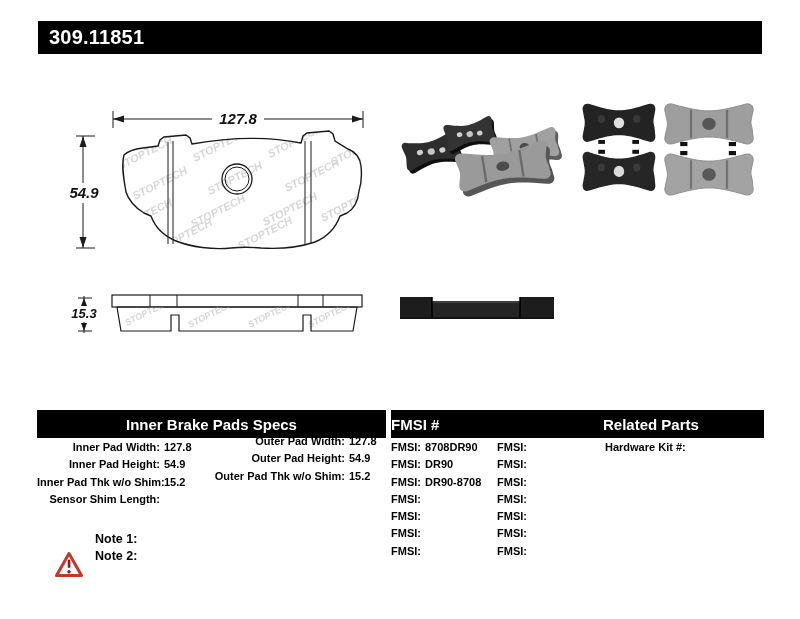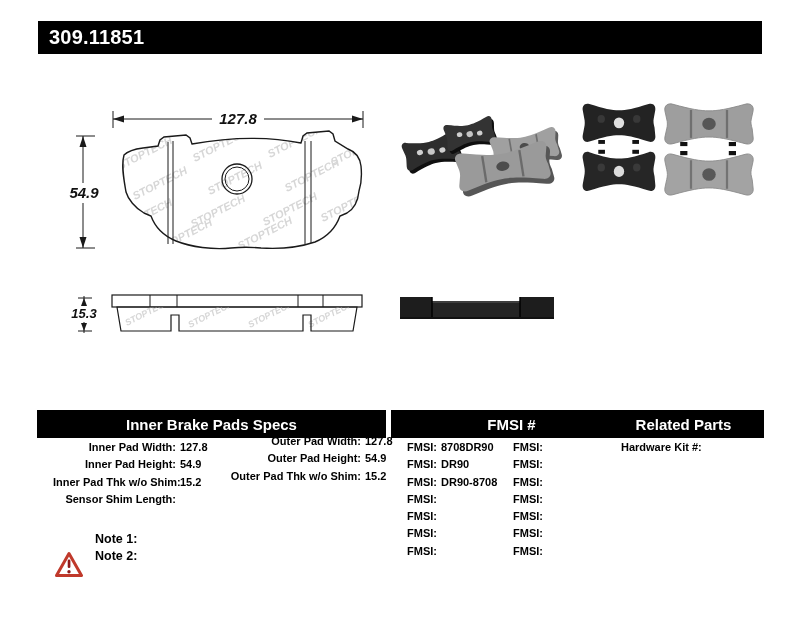--- a/index.html
+++ b/index.html
@@ -22,28 +22,28 @@
     font-weight:bold; font-style:italic; fill:#111;
   }
   svg text.wm{
     font-family:"Liberation Sans", sans-serif;
     font-weight:bold; fill:#d7d7d7;
   }
   
   .thead{
     position:absolute; top:410px; height:28px;
     background:var(--bar_bg); color:var(--bar_text);
-    display:flex; align-items:center; justify-content:center;
+    display:flex; align-items:center; justify-content:space-between;
     font-size:15px; font-weight:bold;
   }
   .thead .half{flex:1; text-align:center;}
   .spec-col{position:absolute;}
   .spec-row{display:flex; align-items:baseline; height:17.3px;
     font-size:11px; font-weight:bold; white-space:nowrap;}
-  .spec-row .lbl{text-align:right;margin-left:16px;}
+  .spec-row .lbl{text-align:right;}
   .spec-row .val{margin-left:4px; text-align:left;}
   .col-inner{left:37px; top:441px;}  .col-inner .lbl{width:123px;}
   .col-outer{left:210px; top:435px;} .col-outer .lbl{width:135px;}
   .col-fmsi1{left:391px; top:441px;} .col-fmsi1 .lbl{width:30px; text-align:left;}
   .col-fmsi2{left:497px; top:441px;} .col-fmsi2 .lbl{width:30px; text-align:left;}
   .col-related{left:605px; top:441px;} .col-related .lbl{text-align:left;}
   
   .notes{position:absolute; left:95px; top:532px;}
   .note-line{font-size:12.5px; font-weight:bold; height:17px; white-space:nowrap;}
 </style>

